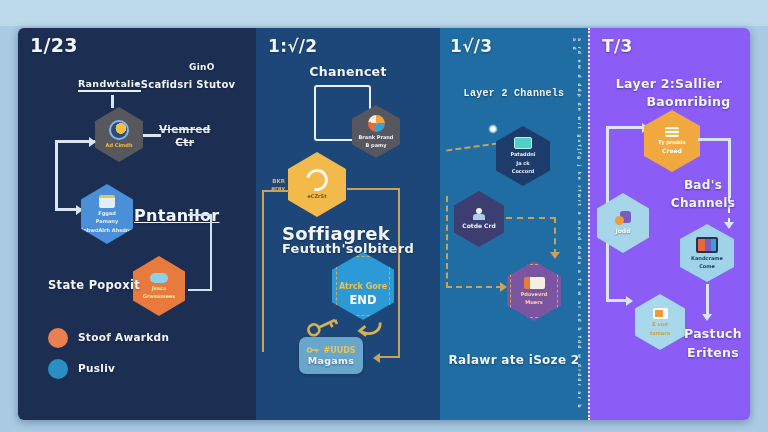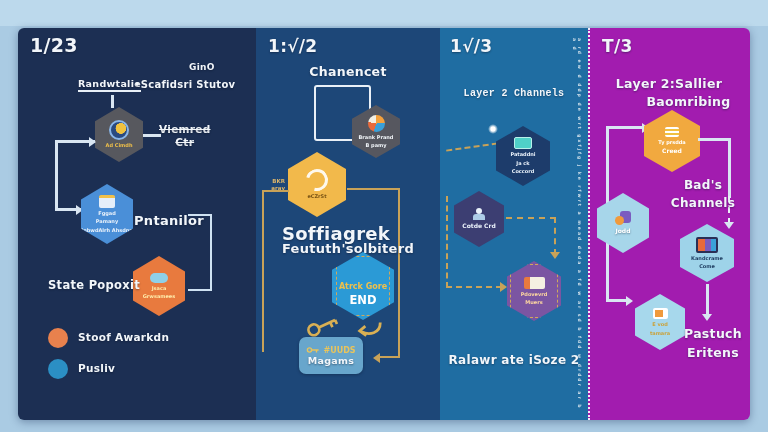--- a/index.html
+++ b/index.html
@@ -92,21 +92,21 @@
       <div>Ctr</div>
     </div>
 
     <div class="hex" style="left:63px;top:156px;width:52px;height:60px;background:#4a8fd8;color:#eaf2fb;">
       <div class="icon-wallet"></div>
       <div class="t5">Fggad</div>
       <div class="t5">Pamany</div>
       <div class="t5">InbwdAlrh Ahsdna</div>
     </div>
 
-    <div class="abs wtxt" style="left:116px;top:185px;font-size:13px;">Pntanilor</div>
+    <div class="abs wtxt" style="left:116px;top:178px;font-size:16px;text-decoration:underline;">Pntanilor</div>
     <div class="abs" style="left:170px;top:186px;width:22px;height:73px;border:2.5px solid #cfe2f2;border-left:none;"></div>
 
     <div class="hex" style="left:115px;top:228px;width:52px;height:60px;background:#e87a3e;color:#ffe9a8;">
       <div class="icon-cloud"></div>
       <div class="t5">Jsaca</div>
       <div class="t5">Grwsamees</div>
     </div>
 
     <div class="abs wtxt" style="left:30px;top:250px;font-size:11.5px;">State Popoxit</div>
 
@@ -205,21 +205,21 @@
     <div class="hex" style="left:67px;top:233px;width:54px;height:60px;background:#7b55a2;outline:1px dashed #cfa85c;outline-offset:-4px;color:#ffd9a0;">
       <div class="icon-meter"></div>
       <div class="t5">Pdovevrd</div>
       <div class="t5">Muers</div>
     </div>
 
     <div class="abs wtxt ctr" style="left:0;top:325px;width:148px;font-size:12px;">Ralawr ate iSoze 2</div>
     <div class="microtext" style="left:132px;top:10px;height:375px;">a rd ew d ddp de wrt gxfjfg j ke rfwrt a mead deda a fd w ar sd b fdd w drddr ar b a d</div>
   </div>
 
-  <div class="panel" style="left:570px;width:162px;background:#a21caf;">
+  <div class="panel" style="left:570px;width:162px;background:#8b5cf6;">
     <div class="divider-dotted" style="left:0;top:0;height:392px;"></div>
     <div class="abs wtxt pagelabel" style="left:14px;top:8px;">T/3</div>
     <div class="abs wtxt ctr" style="left:0;top:48px;width:162px;font-size:12.5px;">Layer 2:Sallier</div>
     <div class="abs wtxt ctr" style="left:4px;top:66px;width:193px;font-size:12.5px;">Baomribing</div>
 
     <div class="line" style="left:18px;top:98px;width:2.5px;height:175px;"></div>
     <div class="line" style="left:18px;top:98px;width:40px;height:2.5px;"></div>
     <div class="ah r" style="left:54px;top:94.5px;"></div>
 
     <div class="hex" style="left:56px;top:82px;width:56px;height:62px;background:#f1a93f;color:#fff;">

